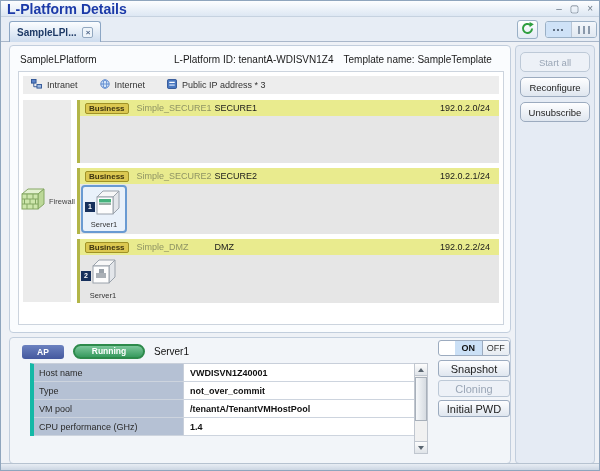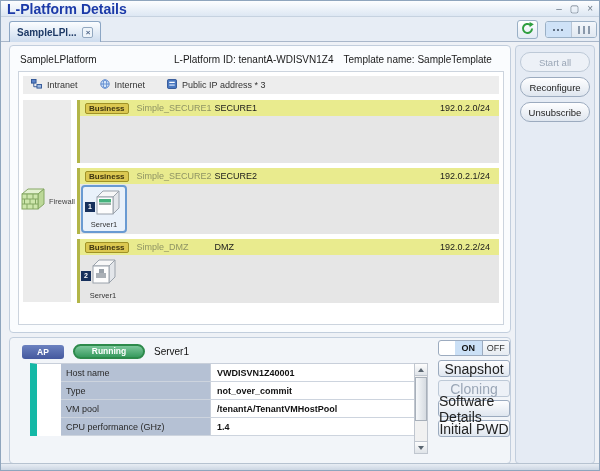--- a/index.html
+++ b/index.html
@@ -72,21 +72,21 @@
   .tile-cube { position: absolute; left: 12px; top: 3px; }
   .server-tile.plain .tile-badge { left: 0; }
   .server-tile.plain .tile-cube { left: 10px; }
   .tile-label { position: absolute; bottom: 2px; left: 0; width: 100%; text-align: center; font-size: 7.5px; color: #333; }
 
   
   .actions-panel { position: absolute; left: 514px; top: 44px; width: 80px; height: 419px;
     background: #e5ebf4; border: 1px solid #c2cedd; border-radius: 4px;
     display: flex; flex-direction: column; align-items: center; padding-top: 6px; gap: 5px; }
   .action-btn { width: 70px; height: 20px; font-size: 9.5px; color: #222;
-    background: linear-gradient(#fefeff, #dfe6ef); border: 1px solid #9cabbf; border-radius: 10px;
+    background: linear-gradient(#fefeff, #dfe6ef); border: 1px solid #9cabbf; border-radius: 5px;
     display: flex; align-items: center; justify-content: center; }
   .action-btn.disabled { color: #9aa6b6; background: #edf1f7; border-color: #bdc9d7; }
 
   
   .server-panel { position: absolute; left: 8px; top: 336px; width: 502px; height: 127px;
     background: #f2f5f9; border: 1px solid #c2cedd; border-radius: 4px; }
   .sp-header { position: absolute; top: 6px; left: 12px; display: flex; align-items: center; gap: 9px; }
   .ap-badge { width: 42px; height: 14px; background: linear-gradient(#6c82c0, #44589e);
     border-radius: 3px; color: #fff; font-size: 8.5px; font-weight: bold; text-align: center; line-height: 14px; }
   .status-pill { width: 72px; height: 15px; border: 2px solid #2d8a4b; border-radius: 8px;
@@ -95,21 +95,21 @@
   .sp-name { font-size: 10px; color: #111; }
 
   .sp-tabs { position: absolute; top: 3px; left: 267px; height: 22px; display: flex; }
   .sp-tab { width: 48px; border: 1px solid #a8b4c4; border-left: none; border-bottom: none;
     background: linear-gradient(#f6f7f9, #dfe3e9); font-size: 9.5px; font-weight: bold; color: #222;
     display: flex; align-items: center; justify-content: center; margin-top: 40px; }
   .sp-tab:first-child { border-left: 1px solid #a8b4c4; }
   .sp-tab.active { background: #fff; color: #1538a0; }
 
   .details-table { position: absolute; left: 20px; top: 25px; width: 384px;
-    border-top: 1px solid #c8cfda; border-left: 7px solid #14b8a6; background: #fff; padding-left: 24px; }
+    border-top: 1px solid #c8cfda; border-left: 4px solid #14b8a6; background: #fff; }
   .dt-row { display: flex; height: 18px; border-bottom: 1px solid #cdd4de; }
   .dt-label { width: 150px; background: #b5c1d4; font-size: 9px; color: #2a2a2a;
     padding: 0 5px; display: flex; align-items: center; border-right: 1px solid #c8cfda; }
   .dt-value { flex: 1; background: #fff; font-size: 9px; font-weight: bold; color: #111;
     padding: 0 6px; display: flex; align-items: center; }
 
   .v-scrollbar { position: absolute; left: 404px; top: 25px; width: 14px; height: 91px;
     background: #f1f1f1; border: 1px solid #c0c6cf; }
   .sb-btn { position: absolute; left: 0; right: 0; height: 12px;
     background: linear-gradient(#fdfdfd, #dfe3e8); display: flex; align-items: center; justify-content: center; }
@@ -120,21 +120,21 @@
   .tri.down { border-top: 4px solid #5a6570; }
   .sb-thumb { position: absolute; top: 13px; left: 0; width: 12px; height: 44px;
     background: linear-gradient(90deg, #f6f8fa, #d6dbe1); border: 1px solid #a8b0ba; }
 
   .sp-actions { position: absolute; left: 428px; top: 2px; width: 72px; }
   .power-toggle { display: flex; height: 16px; border: 1px solid #9cabbf; border-radius: 3px;
     overflow: hidden; margin-bottom: 4px; background: #fff; padding-left: 16px; }
   .power-seg { flex: 1; font-size: 9px; display: flex; align-items: center; justify-content: center; color: #333; }
   .power-seg.on { background: #cbe0f6; font-weight: bold; color: #111; border-right: 1px solid #9cabbf; }
   .power-seg.off { background: linear-gradient(#f8fafc, #e6ebf1); }
-  .sp-btn { height: 17px; margin-bottom: 3px; font-size: 14px; color: #222;
+  .sp-btn { height: 17px; margin-bottom: 3px; font-size: 11px; color: #222;
     background: linear-gradient(#fefeff, #dfe6ef); border: 1px solid #9cabbf; border-radius: 3px;
     display: flex; align-items: center; justify-content: center; }
   .sp-btn.disabled { color: #9aa6b6; background: #edf1f7; border-color: #bdc9d7; }
 
   .window-bottom { position: absolute; left: 0; right: 0; bottom: 0; height: 7px;
     background: linear-gradient(#e8edf4, #ccd6e3); border-top: 1px solid #b6c2d0; }
 </style>
 </head>
 <body>
 
@@ -345,19 +345,18 @@
       </div>
     </div>
 
     <div class="sp-actions">
       <div class="power-toggle">
         <div class="power-seg on">ON</div>
         <div class="power-seg off">OFF</div>
       </div>
       <div class="sp-btn">Snapshot</div>
       <div class="sp-btn disabled">Cloning</div>
-      <div class="sp-btn">Software Details</div>
       <div class="sp-btn">Initial PWD</div>
     </div>
   </div>
 
   <div class="window-bottom"></div>
 </div>
 
 </body></html>

